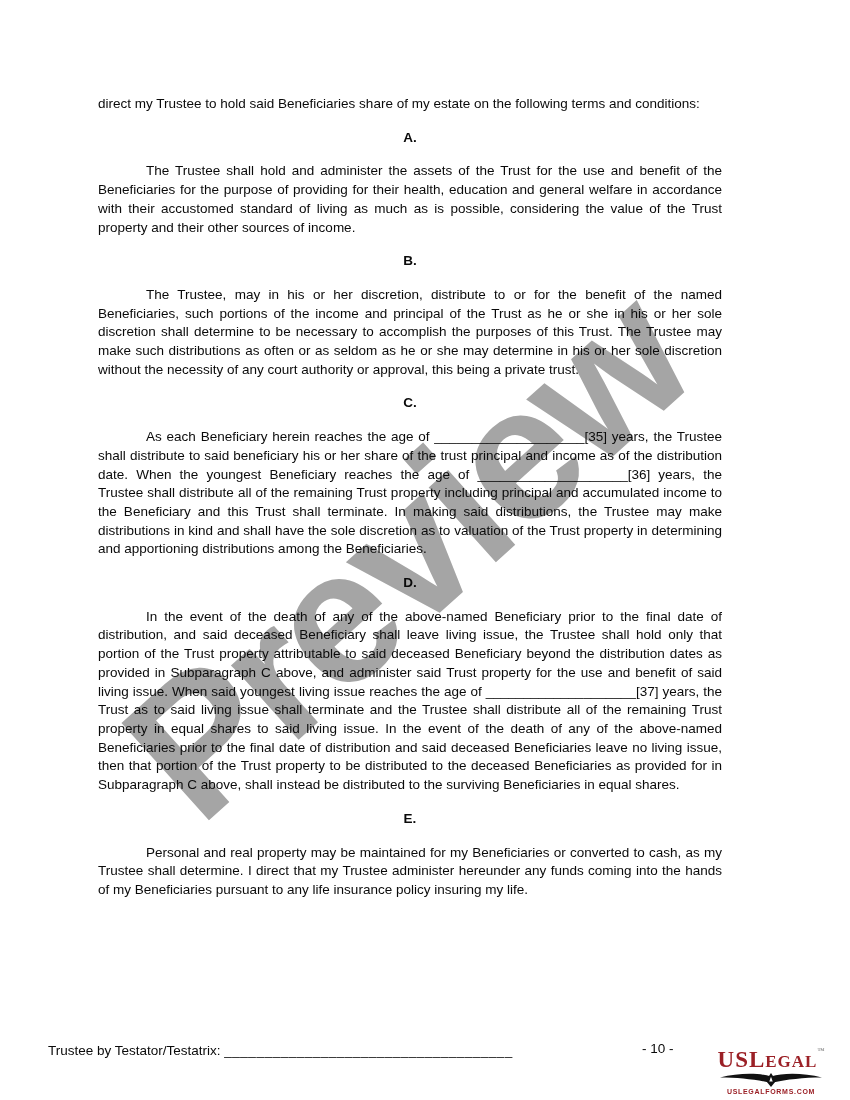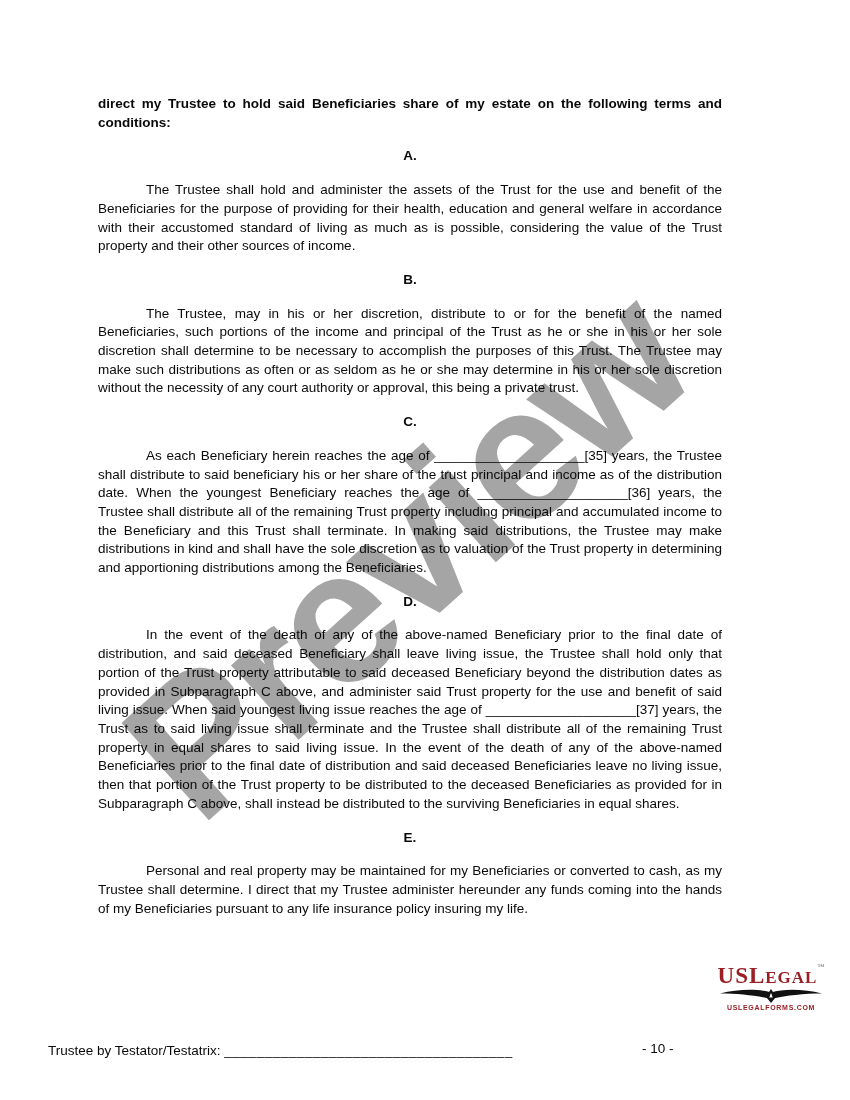--- a/index.html
+++ b/index.html
@@ -32,21 +32,21 @@
   .content {
     position: absolute;
     left: 98px; top: 95px;
     width: 624px;
     z-index: 2;
     font-size: 13.5px;
     line-height: 18.7px;
     text-align: justify;
   }
   .para { margin: 0 0 15px 0; text-indent: 48px; }
-  .para.no-indent { text-indent: 0; font-weight: bold; }
+  .para.no-indent { text-indent: 0; }
   .heading {
     text-align: center;
     font-weight: bold;
     margin: 0 0 15px 0;
     text-indent: 0;
   }
 
   
   .footer-signed {
     position: absolute;
@@ -57,21 +57,21 @@
   }
   .footer-signed .blank { letter-spacing: 0.5px; }
   .footer-pagenum {
     position: absolute;
     left: 642px; top: 1041px;
     font-size: 13.5px;
     z-index: 3;
   }
   .logo {
     position: absolute;
-    left: 710px; top: 964px;
+    left: 710px; top: 1048px;
     width: 122px;
     text-align: center;
     z-index: 3;
     line-height: 1;
   }
   .logo-text {
     font-family: "Liberation Serif", serif;
     font-weight: bold;
     color: #9b2026;
     font-size: 23px;

